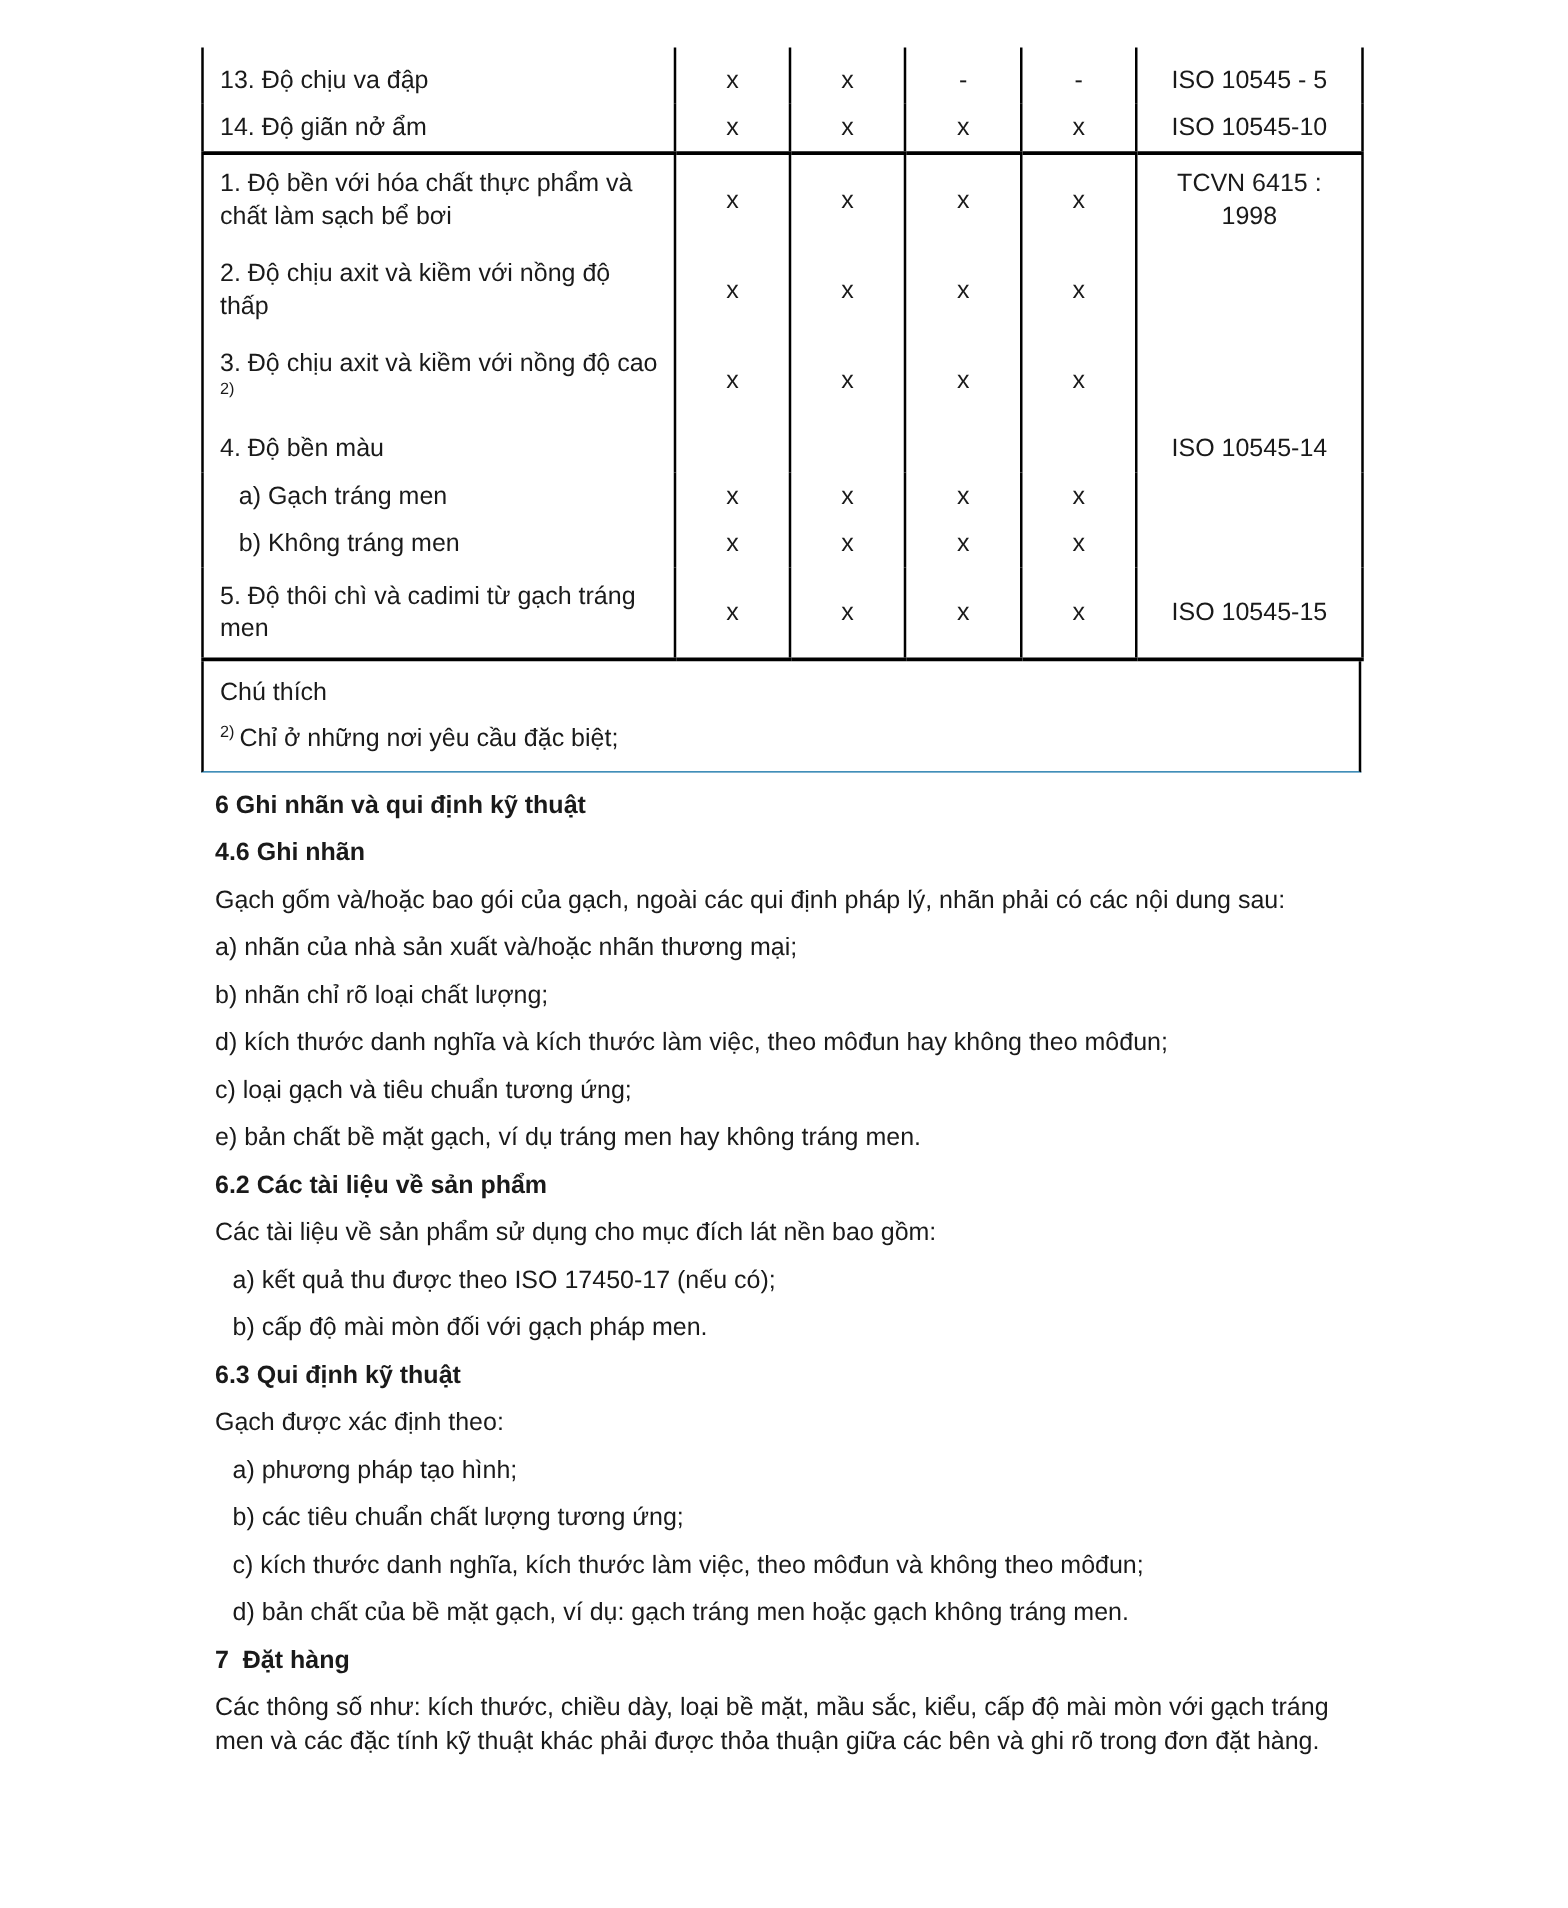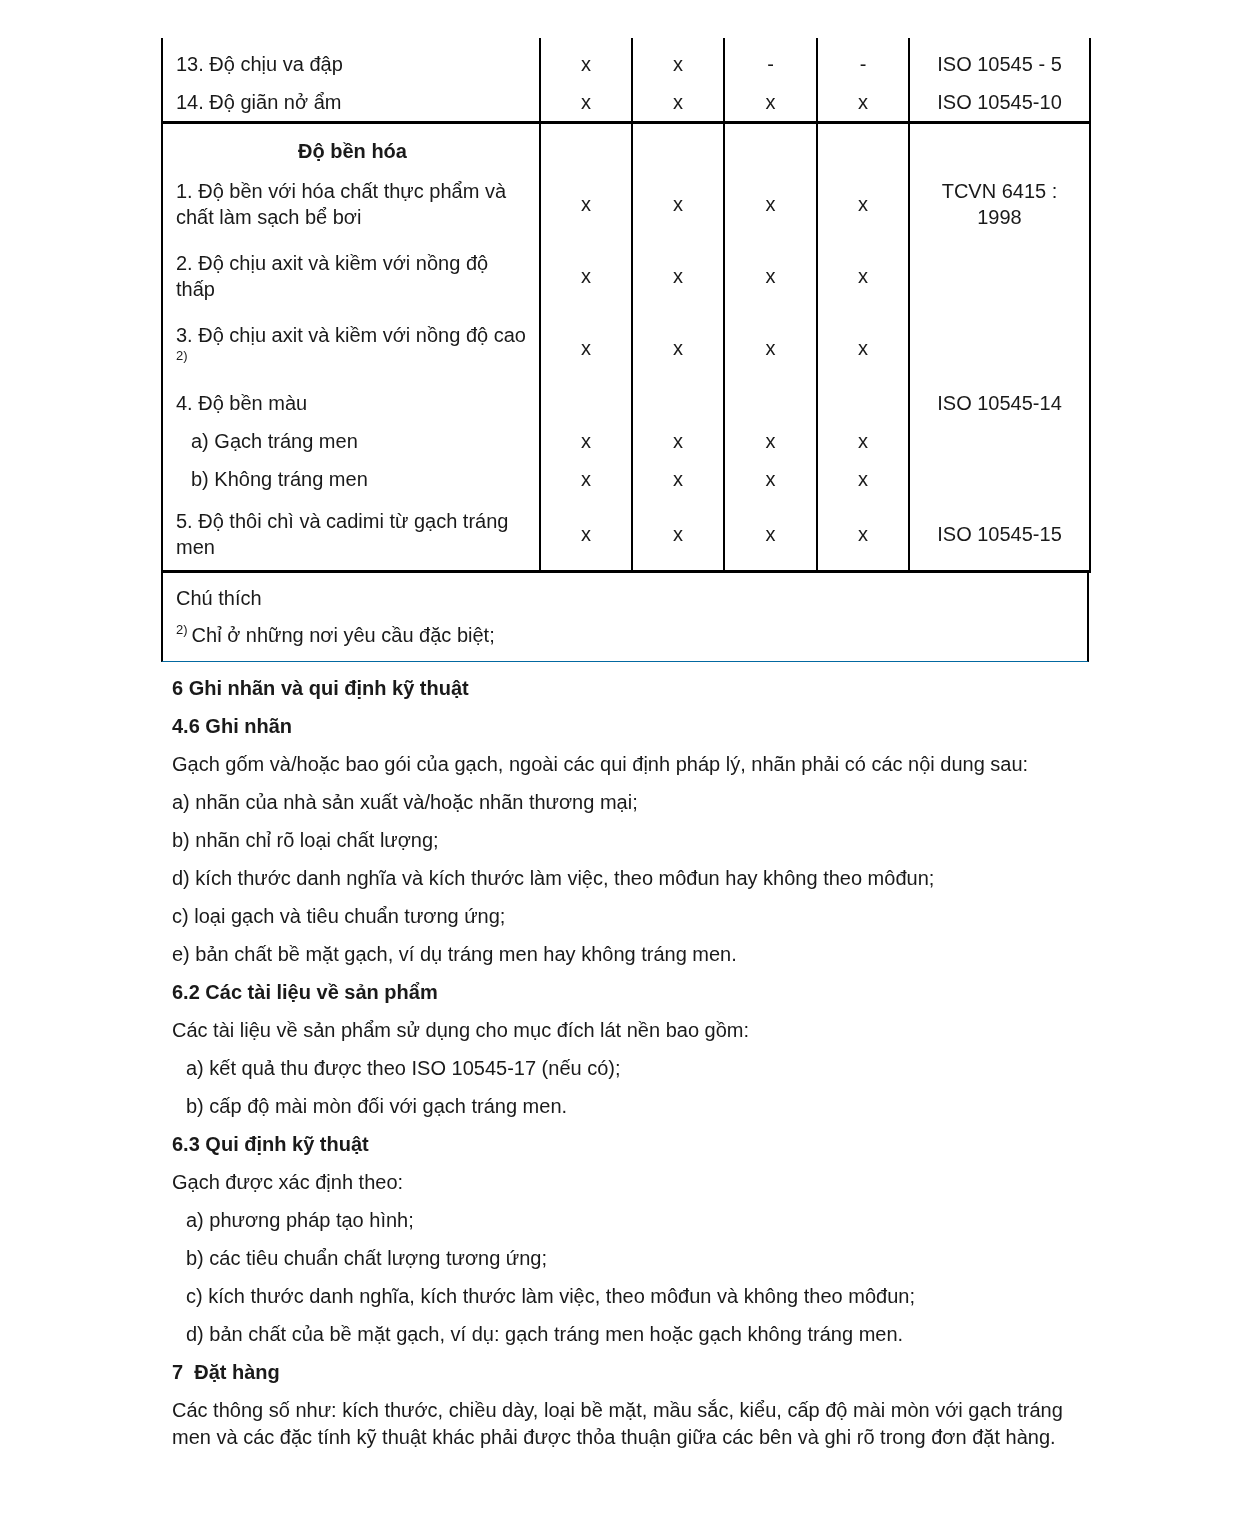--- a/index.html
+++ b/index.html
@@ -114,28 +114,20 @@
           <td class="standard">ISO 10545 - 5</td>
         </tr>
         <tr class="sep">
           <td class="label">14. Độ giãn nở ẩm</td>
           <td class="mark">x</td>
           <td class="mark">x</td>
           <td class="mark">x</td>
           <td class="mark">x</td>
           <td class="standard">ISO 10545-10</td>
         </tr>
-        <tr>
-          <td class="label section-header">Độ bền hóa</td>
-          <td class="mark"></td>
-          <td class="mark"></td>
-          <td class="mark"></td>
-          <td class="mark"></td>
-          <td class="standard"></td>
-        </tr>
         <tr class="tall">
           <td class="label">1. Độ bền với hóa chất thực phẩm và chất làm sạch bể bơi</td>
           <td class="mark">x</td>
           <td class="mark">x</td>
           <td class="mark">x</td>
           <td class="mark">x</td>
           <td class="standard">TCVN 6415 :
 1998</td>
         </tr>
         <tr class="tall">
@@ -198,22 +190,22 @@
       <div class="blk h">6 Ghi nhãn và qui định kỹ thuật</div>
       <div class="blk h">4.6 Ghi nhãn</div>
       <div class="blk">Gạch gốm và/hoặc bao gói của gạch, ngoài các qui định pháp lý, nhãn phải có các nội dung sau:</div>
       <div class="blk">a) nhãn của nhà sản xuất và/hoặc nhãn thương mại;</div>
       <div class="blk">b) nhãn chỉ rõ loại chất lượng;</div>
       <div class="blk">d) kích thước danh nghĩa và kích thước làm việc, theo môđun hay không theo môđun;</div>
       <div class="blk">c) loại gạch và tiêu chuẩn tương ứng;</div>
       <div class="blk">e) bản chất bề mặt gạch, ví dụ tráng men hay không tráng men.</div>
       <div class="blk h">6.2 Các tài liệu về sản phẩm</div>
       <div class="blk">Các tài liệu về sản phẩm sử dụng cho mục đích lát nền bao gồm:</div>
-      <div class="blk ind">a) kết quả thu được theo ISO 10545-17 (nếu có);</div>
-      <div class="blk ind">b) cấp độ mài mòn đối với gạch tráng men.</div>
+      <div class="blk ind">a) kết quả thu được theo ISO 17450-17 (nếu có);</div>
+      <div class="blk ind">b) cấp độ mài mòn đối với gạch pháp men.</div>
       <div class="blk h">6.3 Qui định kỹ thuật</div>
       <div class="blk">Gạch được xác định theo:</div>
       <div class="blk ind">a) phương pháp tạo hình;</div>
       <div class="blk ind">b) các tiêu chuẩn chất lượng tương ứng;</div>
       <div class="blk ind">c) kích thước danh nghĩa, kích thước làm việc, theo môđun và không theo môđun;</div>
       <div class="blk ind">d) bản chất của bề mặt gạch, ví dụ: gạch tráng men hoặc gạch không tráng men.</div>
       <div class="blk h">7  Đặt hàng</div>
       <div class="blk">Các thông số như: kích thước, chiều dày, loại bề mặt, mầu sắc, kiểu, cấp độ mài mòn với gạch tráng men và các đặc tính kỹ thuật khác phải được thỏa thuận giữa các bên và ghi rõ trong đơn đặt hàng.</div>
     </div>
 

